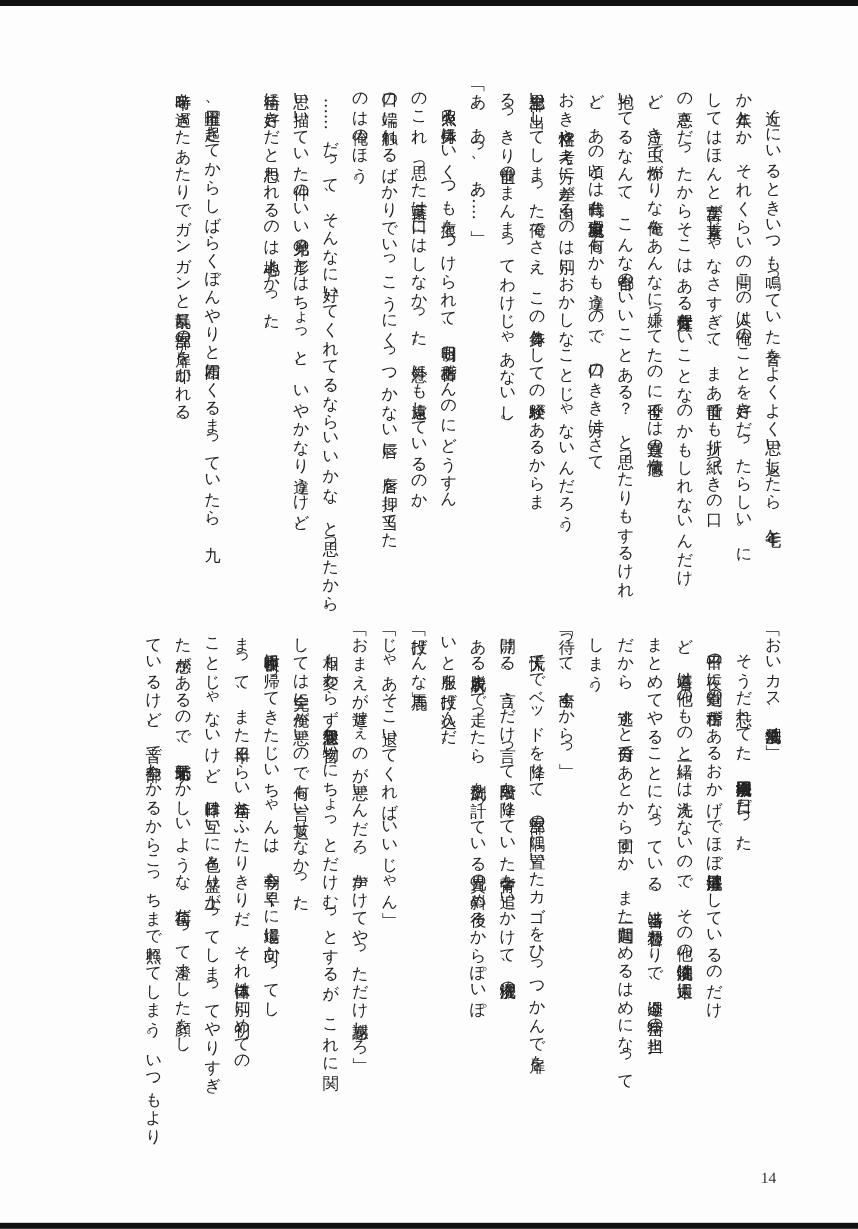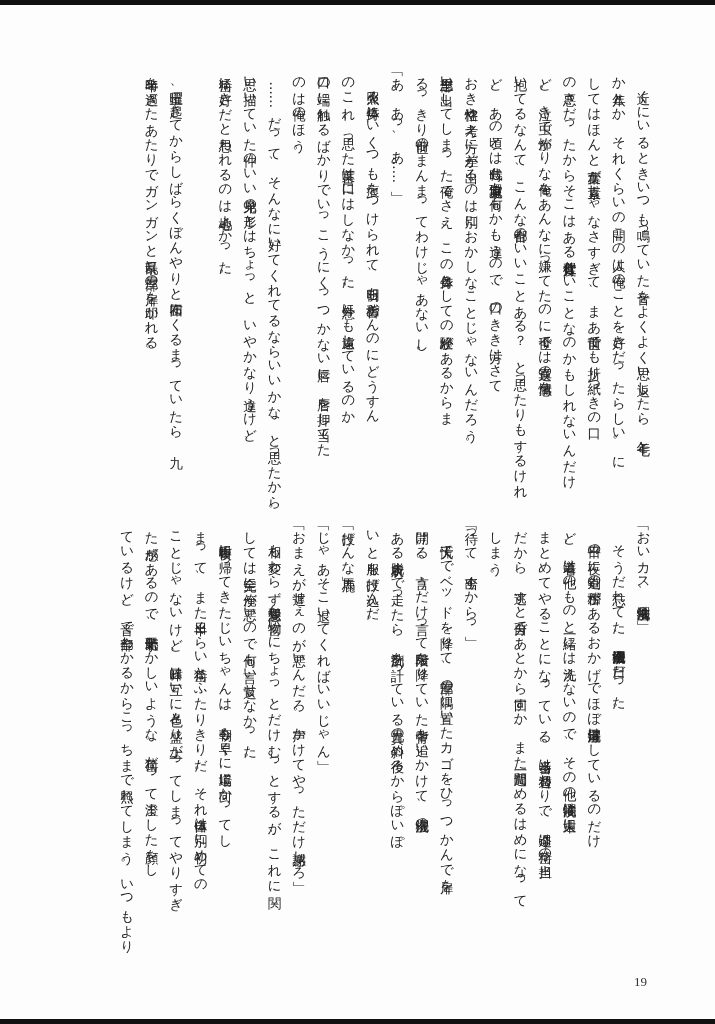--- a/index.html
+++ b/index.html
@@ -59,15 +59,15 @@
   <span class="line">「おまえが遅せぇのが悪いんだろ。声かけてやっただけ感謝しろ」</span>
   <span class="line">　相も変わらず無愛想な物言いにちょっとだけむっとするが、これに関</span>
   <span class="line">しては完全に俺が悪いので何も言い返せなかった。</span>
   <span class="line">　昨日夜中に帰ってきたじいちゃんは、今朝も早くに道場に向かってし</span>
   <span class="line">まって、また半日くらい猗岳とふたりきりだ。それ自体は別に初めての</span>
   <span class="line">ことじゃないけど、昨日は互いに色々と盛り上がってしまってやりすぎ</span>
   <span class="line">た感があるので、若干気恥ずかしいような。猗岳だって澄ました顔をし</span>
   <span class="line">ているけど、音で全部わかるからこっちまで照れてしまう。いつもより</span>
 </div>
 
-<div class="page-number">19</div>
+<div class="page-number">14</div>
 
 <div class="botbar"></div>
 
 </body></html>

